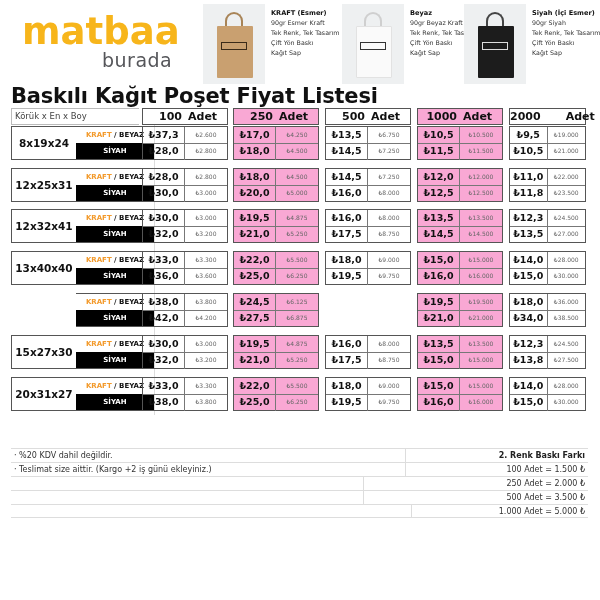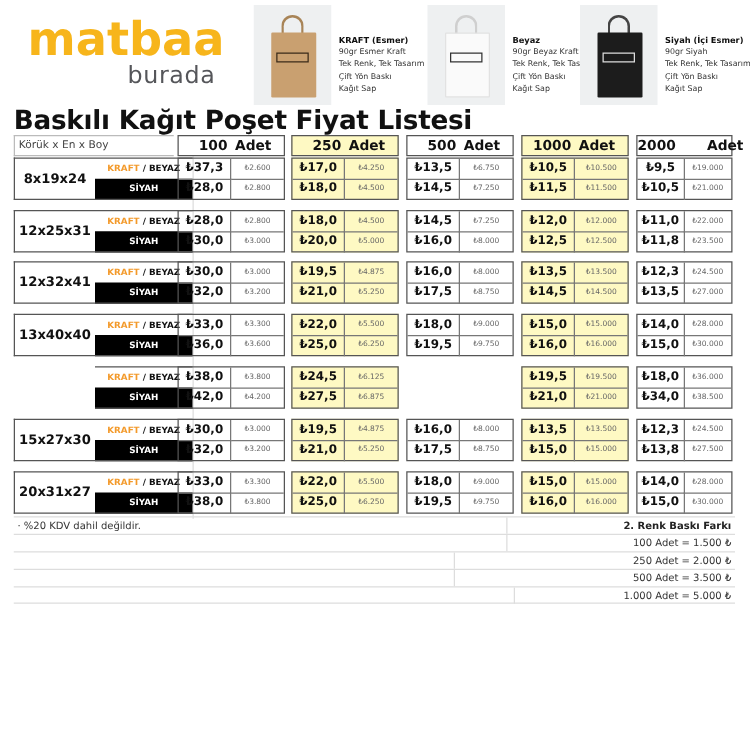--- a/index.html
+++ b/index.html
@@ -10,51 +10,51 @@
   .logo { position: absolute; left: 22px; top: 12px; width: 150px; height: 60px; }
   .logo .l1 { position: absolute; left: 0; top: 0; font-family: "DejaVu Sans", sans-serif; font-weight: bold; font-size: 37px; letter-spacing: 0px; color: #F7B51B; line-height: 40px; }
   .logo .l2 { position: absolute; left: 80px; top: 37px; font-family: "DejaVu Sans", sans-serif; font-size: 19px; color: #55565a; line-height: 22px; letter-spacing: 0.5px; }
 
   .product { position: absolute; top: 4px; width: 130px; height: 80px; }
   .product .img { position: absolute; left: 0; top: 0; width: 62px; height: 80px; background: #eef0f1; overflow: hidden; }
   .product .img .bag { position: absolute; left: 14px; top: 22px; width: 36px; height: 52px; border-radius: 1px; }
   .product .img .handle { position: absolute; left: 22px; top: 8px; width: 18px; height: 18px; border: 2px solid; border-bottom: none; border-radius: 9px 9px 0 0; }
   .product .img .label { position: absolute; left: 18px; top: 38px; width: 26px; height: 8px; border: 1px solid; }
   .product .info { position: absolute; left: 68px; top: 4px; font-size: 6.3px; line-height: 10px; color: #333; white-space: nowrap; }
-  .product .info .t { font-weight: bold; color: #111; font-size: 6.6px; margin-top: 19px; }
+  .product .info .t { font-weight: bold; color: #111; font-size: 6.6px; }
 
   .title { position: absolute; left: 11px; top: 84px; font-size: 21px; font-weight: bold; color: #111; letter-spacing: -0.2px; }
 
   
   .tbl { position: absolute; left: 11px; top: 108px; width: 577px; }
   .hdr { position: absolute; top: 0; height: 17px; }
   .hdr-size { left: 0; width: 128px; border: 1px solid #bbb; border-right: none; font-size: 8.5px; color: #444; line-height: 15px; padding-left: 3px; }
   .qhead { position: absolute; top: 0; height: 17px; border: 1px solid #555; font-weight: bold; font-size: 11px; line-height: 15px; display: flex; }
   .qhead .n { width: 50%; text-align: right; padding-right: 3px; }
   .qhead .a { width: 50%; padding-left: 3px; }
-  .shade { background: #fef9c3; }
+  .shade { background: #f9a8d4; }
 
   .grp { position: absolute; left: 0; width: 577px; height: 34px; }
   .grp .size { position: absolute; left: 0; top: 0; width: 65px; height: 34px; border: 1px solid #555; border-right: none; font-weight: bold; font-size: 10.5px; text-align: center; line-height: 32px; }
   .grp .kb { position: absolute; left: 65px; top: 0; width: 78px; height: 17px; border-top: 1px solid #555; font-size: 7px; font-weight: bold; text-align: center; line-height: 16px; }
   .grp .kb .o { color: #F39A2B; }
   .grp .kb .s { color: #111; }
   .grp .sy { position: absolute; left: 65px; top: 17px; width: 78px; height: 17px; background: #000; color: #fff; font-size: 7px; font-weight: bold; text-align: center; line-height: 17px; border-bottom: 1px solid #555; }
   .pblock { position: absolute; top: 0; height: 34px; border: 1px solid #555; }
   .pcell { position: absolute; height: 17px; line-height: 16px; }
   .pcell.u { left: 0; width: 50%; font-weight: bold; font-size: 9.5px; text-align: center; border-right: 1px solid #777; }
   .pcell.t { right: 0; width: 50%; font-size: 6px; color: #666; text-align: center; }
   .pcell.r1 { top: 0; border-bottom: 1px solid #777; }
   .pcell.r2 { top: 16px; }
 
   .vline { position: absolute; left: 143px; width: 1px; background: #ddd; }
 
   
   .notes { position: absolute; left: 11px; top: 413px; width: 577px; }
-  .nrow { position: absolute; left: 0; width: 577px; height: 14px; border-top: 1px solid #ddd; font-size: 8px; color: #333; line-height: 13px; }
+  .nrow { position: absolute; left: 0; width: 577px; height: 14px; border-top: 1px solid #ddd; font-size: 8px; color: #333; line-height: 13px; margin-top: 35px; }
   .nrow .l { position: absolute; left: 3px; }
   .nrow .r { position: absolute; right: 3px; }
   .nrow .b { font-weight: bold; color: #222; }
   .nsep { position: absolute; top: 0; width: 1px; height: 13px; background: #ddd; }
 </style>
 </head>
 <body>
 
 <div class="logo">
   <div class="l1">matbaa</div>
@@ -372,20 +372,21 @@
   </div>
 
 <div class="notes">
   <div class="nrow" style="top:0;">
     <div class="nsep" style="left:394px;"></div>
     <span class="l">· %20 KDV dahil değildir.</span>
     <span class="r b">2. Renk Baskı Farkı</span>
   </div>
   <div class="nrow" style="top:14px;">
     <div class="nsep" style="left:394px;"></div>
+    <span class="l">· Teslimat size aittir. (Kargo +2 iş günü ekleyiniz.)</span>
     <span class="r">100  Adet = 1.500 ₺</span>
   </div>
   <div class="nrow" style="top:28px;">
     <div class="nsep" style="left:352px;"></div>
     <span class="r">250 Adet = 2.000 ₺</span>
   </div>
   <div class="nrow" style="top:42px;">
     <div class="nsep" style="left:352px;"></div>
     <span class="r">500 Adet = 3.500 ₺</span>
   </div>

